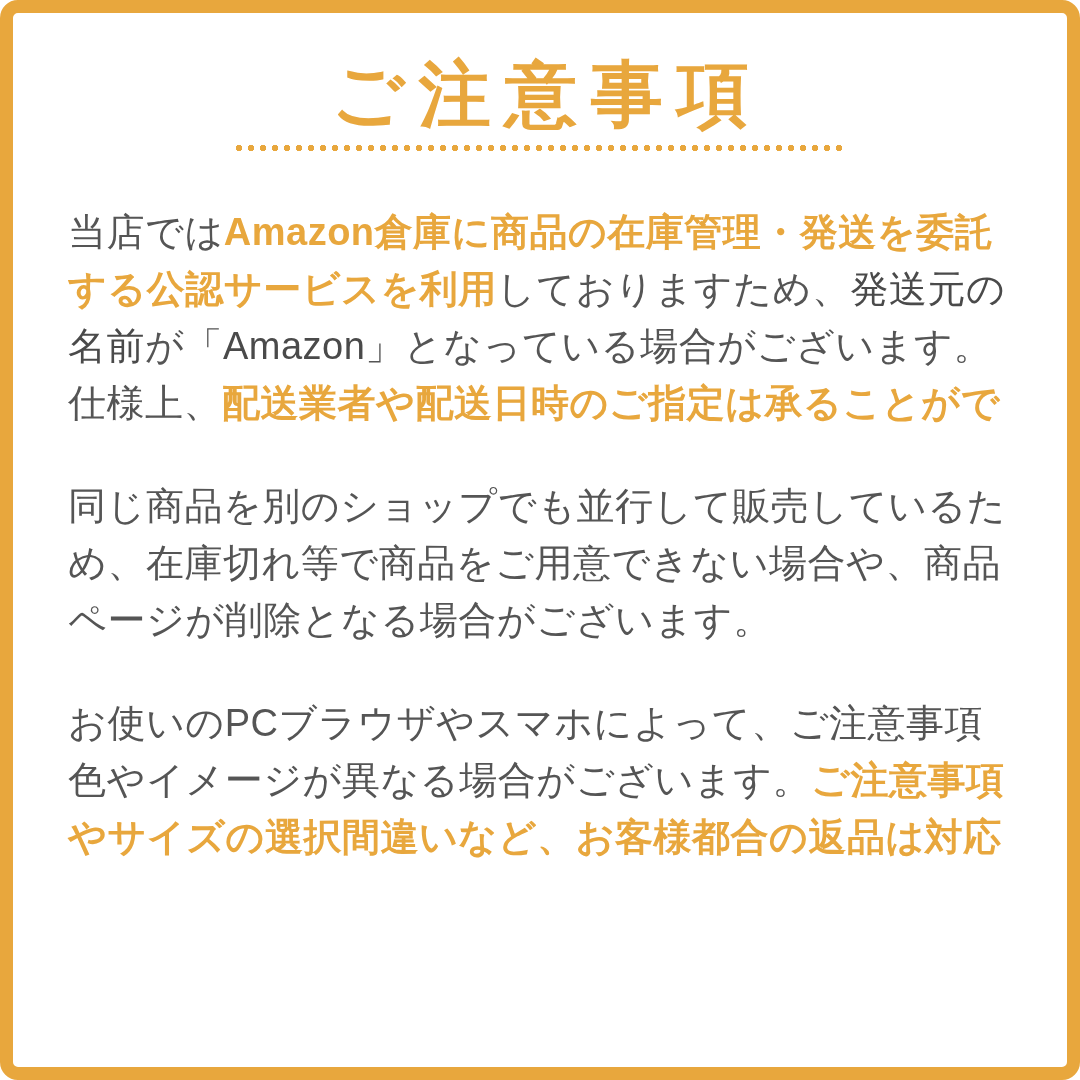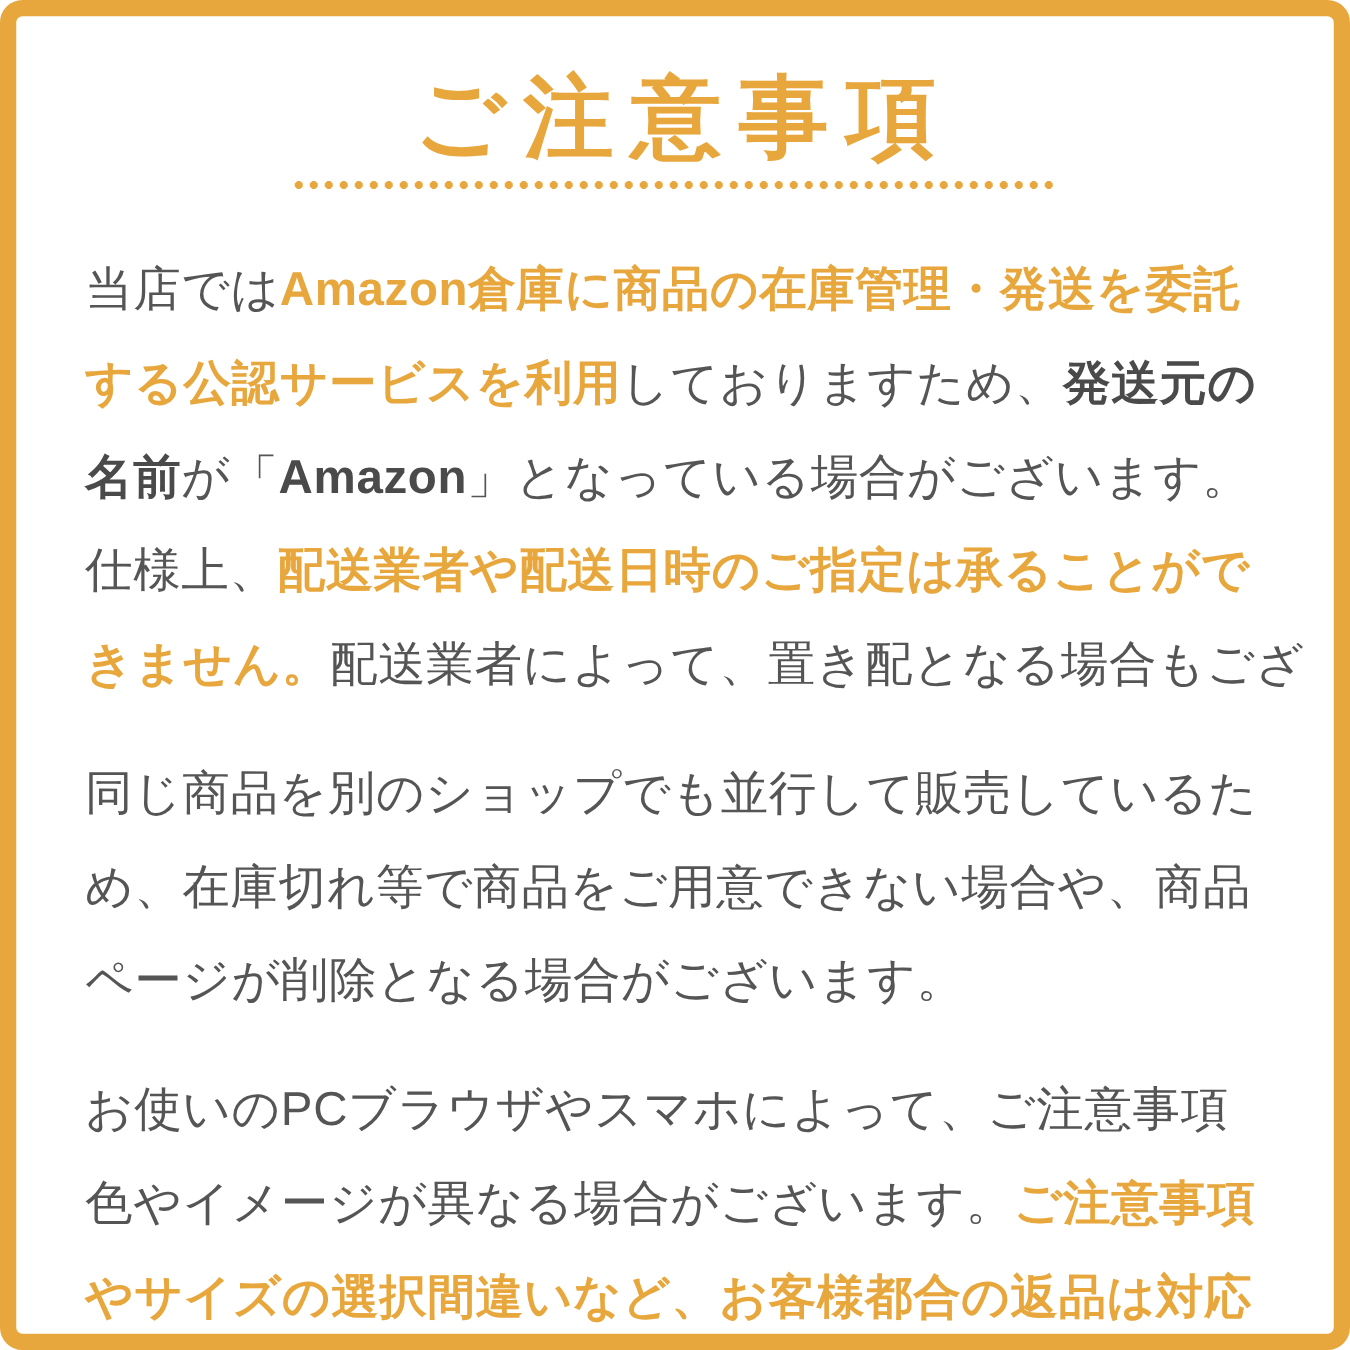--- a/index.html
+++ b/index.html
@@ -46,40 +46,39 @@
   }
   .body-text{
     margin-top:52px;
     font-size:38px;
     line-height:57px;
     letter-spacing:0.5px;
     color:var(--text);
   }
   .paragraph{margin-bottom:46px;}
   .paragraph:last-child{margin-bottom:0;}
-  .text-line{white-space:nowrap;margin-top:18px;}
+  .text-line{white-space:nowrap;}
   .run-normal{color:var(--text);font-weight:500;}
-  .run-bold{color:var(--text-bold);font-weight:700;text-align:center;}
+  .run-bold{color:var(--text-bold);font-weight:400;text-align:center;}
   .run-accent{color:var(--accent);font-weight:800;}
 </style>
 </head>
 <body>
 
 <div class="frame"></div>
 
 <div class="content">
   <h1 class="title">ご注意事項</h1>
   <div class="dotted-line"></div>
   <div class="body-text">
       <div class="paragraph">
         <div class="text-line"><span class="run-normal">当店では</span><span class="run-accent">Amazon倉庫に商品の在庫管理・発送を委託</span></div>
         <div class="text-line"><span class="run-accent">する公認サービスを利用</span><span class="run-normal">しておりますため、</span><span class="run-bold">発送元の</span></div>
         <div class="text-line"><span class="run-bold">名前</span><span class="run-normal">が「</span><span class="run-bold">Amazon</span><span class="run-normal">」となっている場合がございます。</span></div>
         <div class="text-line"><span class="run-normal">仕様上、</span><span class="run-accent">配送業者や配送日時のご指定は承ることがで</span></div>
-        <div class="text-line"><span class="run-accent">きません。</span><span class="run-normal">配送業者によって、置き配となる場合もござ</span></div>
       </div>
       <div class="paragraph">
         <div class="text-line"><span class="run-normal">同じ商品を別のショップでも並行して販売しているた</span></div>
         <div class="text-line"><span class="run-normal">め、在庫切れ等で商品をご用意できない場合や、商品</span></div>
         <div class="text-line"><span class="run-normal">ページが削除となる場合がございます。</span></div>
       </div>
       <div class="paragraph">
         <div class="text-line"><span class="run-normal">お使いのPCブラウザやスマホによって、ご注意事項</span></div>
         <div class="text-line"><span class="run-normal">色やイメージが異なる場合がございます。</span><span class="run-accent">ご注意事項</span></div>
         <div class="text-line"><span class="run-accent">やサイズの選択間違いなど、お客様都合の返品は対応</span></div>

